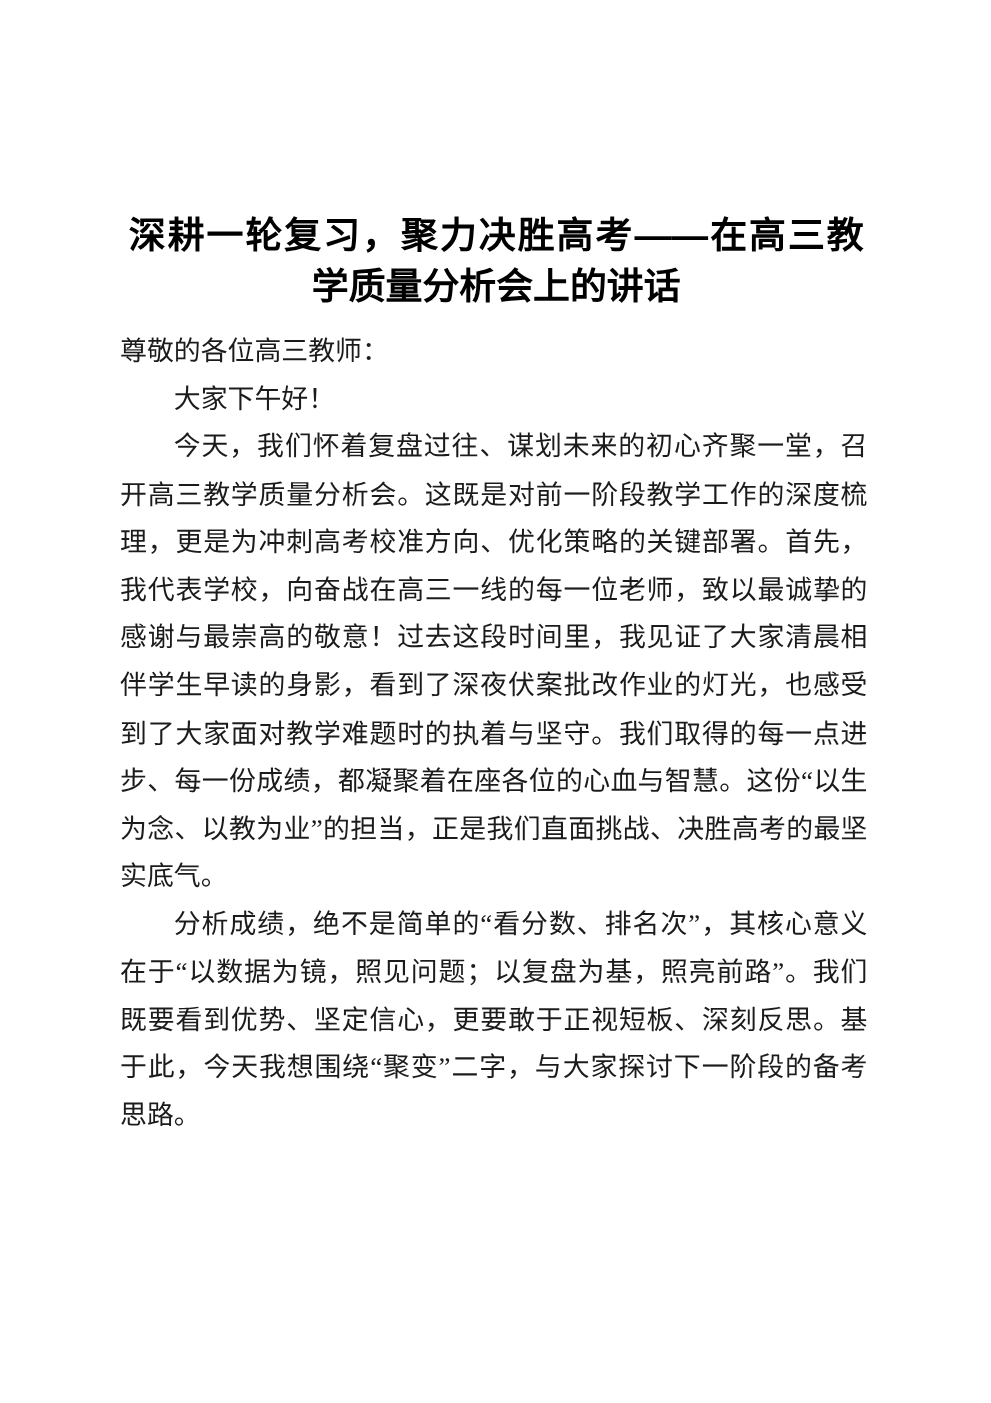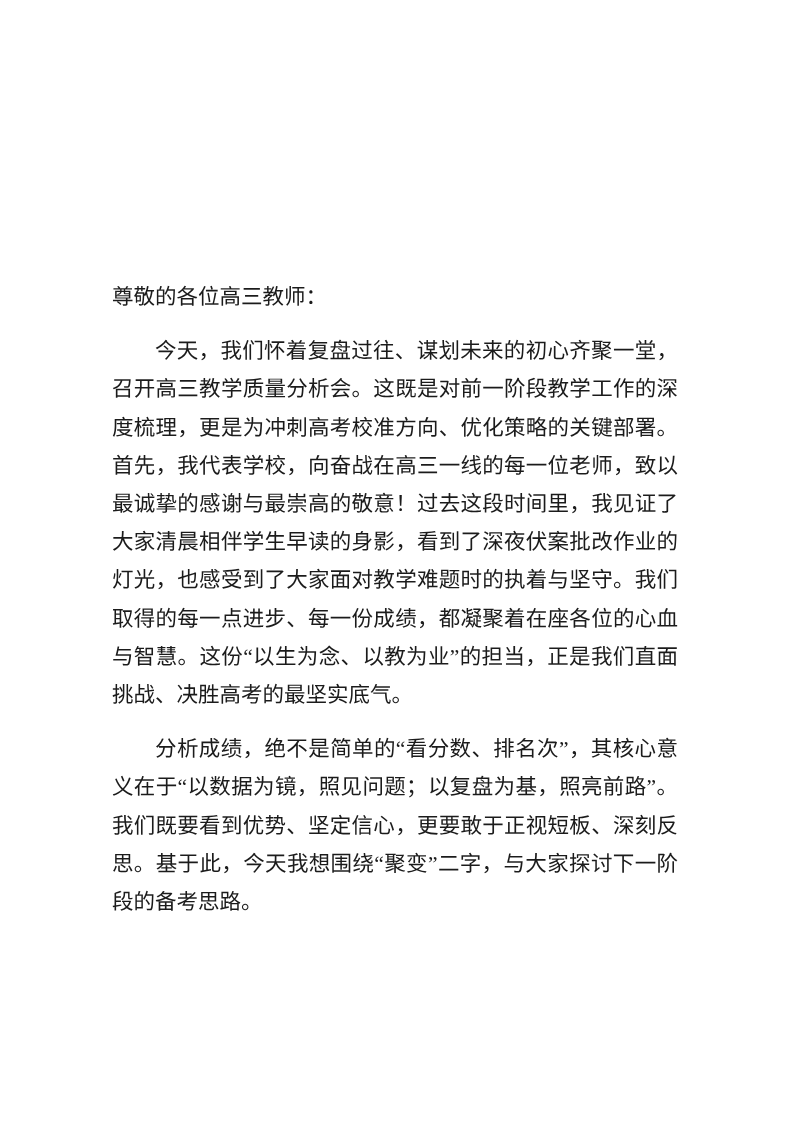--- a/index.html
+++ b/index.html
@@ -51,33 +51,35 @@
     font-family: "Liberation Serif", "DejaVu Serif", serif;
     font-size: 21.5px;
     line-height: 38.2px;
     color: #1b1b1b;
     text-align: justify;
     text-justify: inter-ideograph;
     word-break: break-all;
   }
 
   .doc-body p {
-    margin: 16px;
+    margin: 0;
     padding: 0;
     text-indent: 0;
   }
   .doc-body p.indent {
     text-indent: 2em;
   }
 </style>
 </head>
 <body>
 
 <div class="page">
 
+  <h1 class="doc-title">深耕一轮复习，聚力决胜高考——在高三教学质量分析会上的讲话</h1>
 
   <div class="doc-body">
     <p>尊敬的各位高三教师：</p>
+    <p class="indent">大家下午好！</p>
     <p class="indent">今天，我们怀着复盘过往、谋划未来的初心齐聚一堂，召开高三教学质量分析会。这既是对前一阶段教学工作的深度梳理，更是为冲刺高考校准方向、优化策略的关键部署。首先，我代表学校，向奋战在高三一线的每一位老师，致以最诚挚的感谢与最崇高的敬意！过去这段时间里，我见证了大家清晨相伴学生早读的身影，看到了深夜伏案批改作业的灯光，也感受到了大家面对教学难题时的执着与坚守。我们取得的每一点进步、每一份成绩，都凝聚着在座各位的心血与智慧。这份“以生为念、以教为业”的担当，正是我们直面挑战、决胜高考的最坚实底气。</p>
     <p class="indent">分析成绩，绝不是简单的“看分数、排名次”，其核心意义在于“以数据为镜，照见问题；以复盘为基，照亮前路”。我们既要看到优势、坚定信心，更要敢于正视短板、深刻反思。基于此，今天我想围绕“聚变”二字，与大家探讨下一阶段的备考思路。</p>
   </div>
 
 </div>
 
 </body></html>

